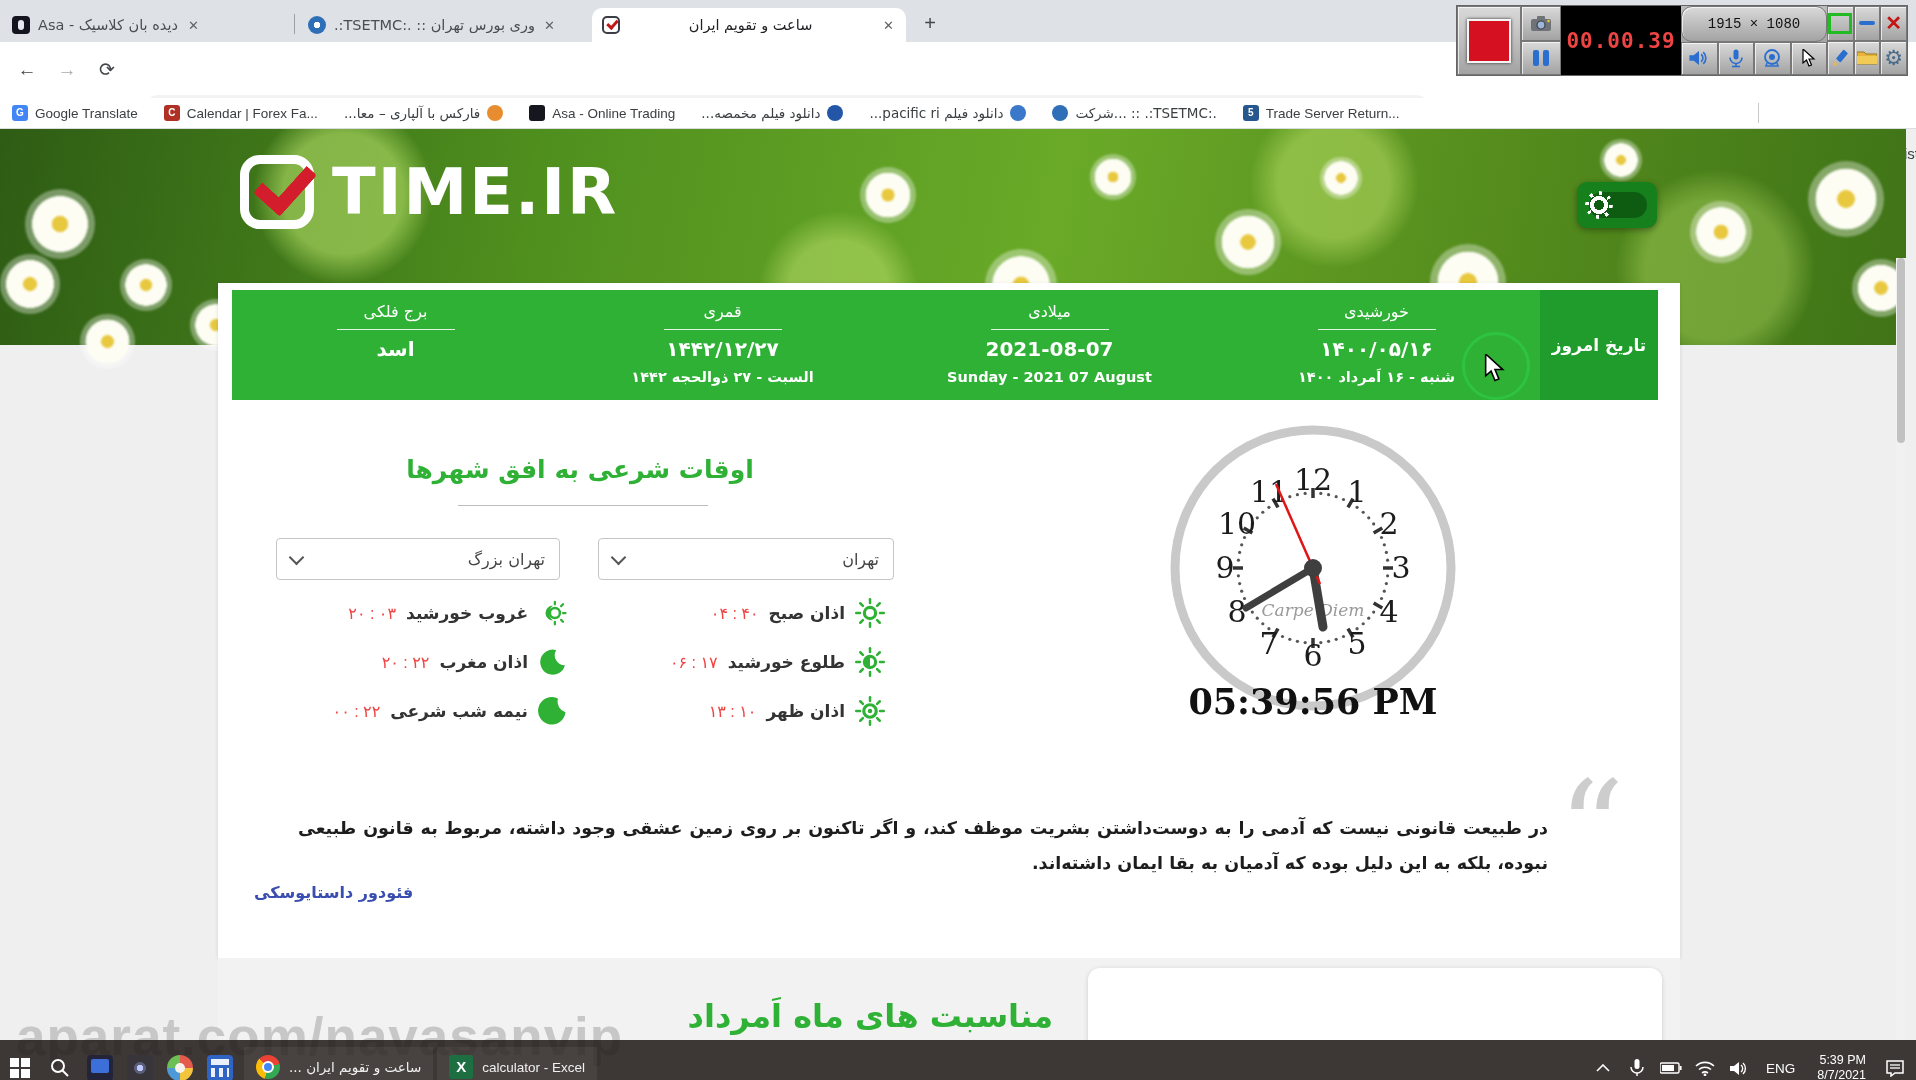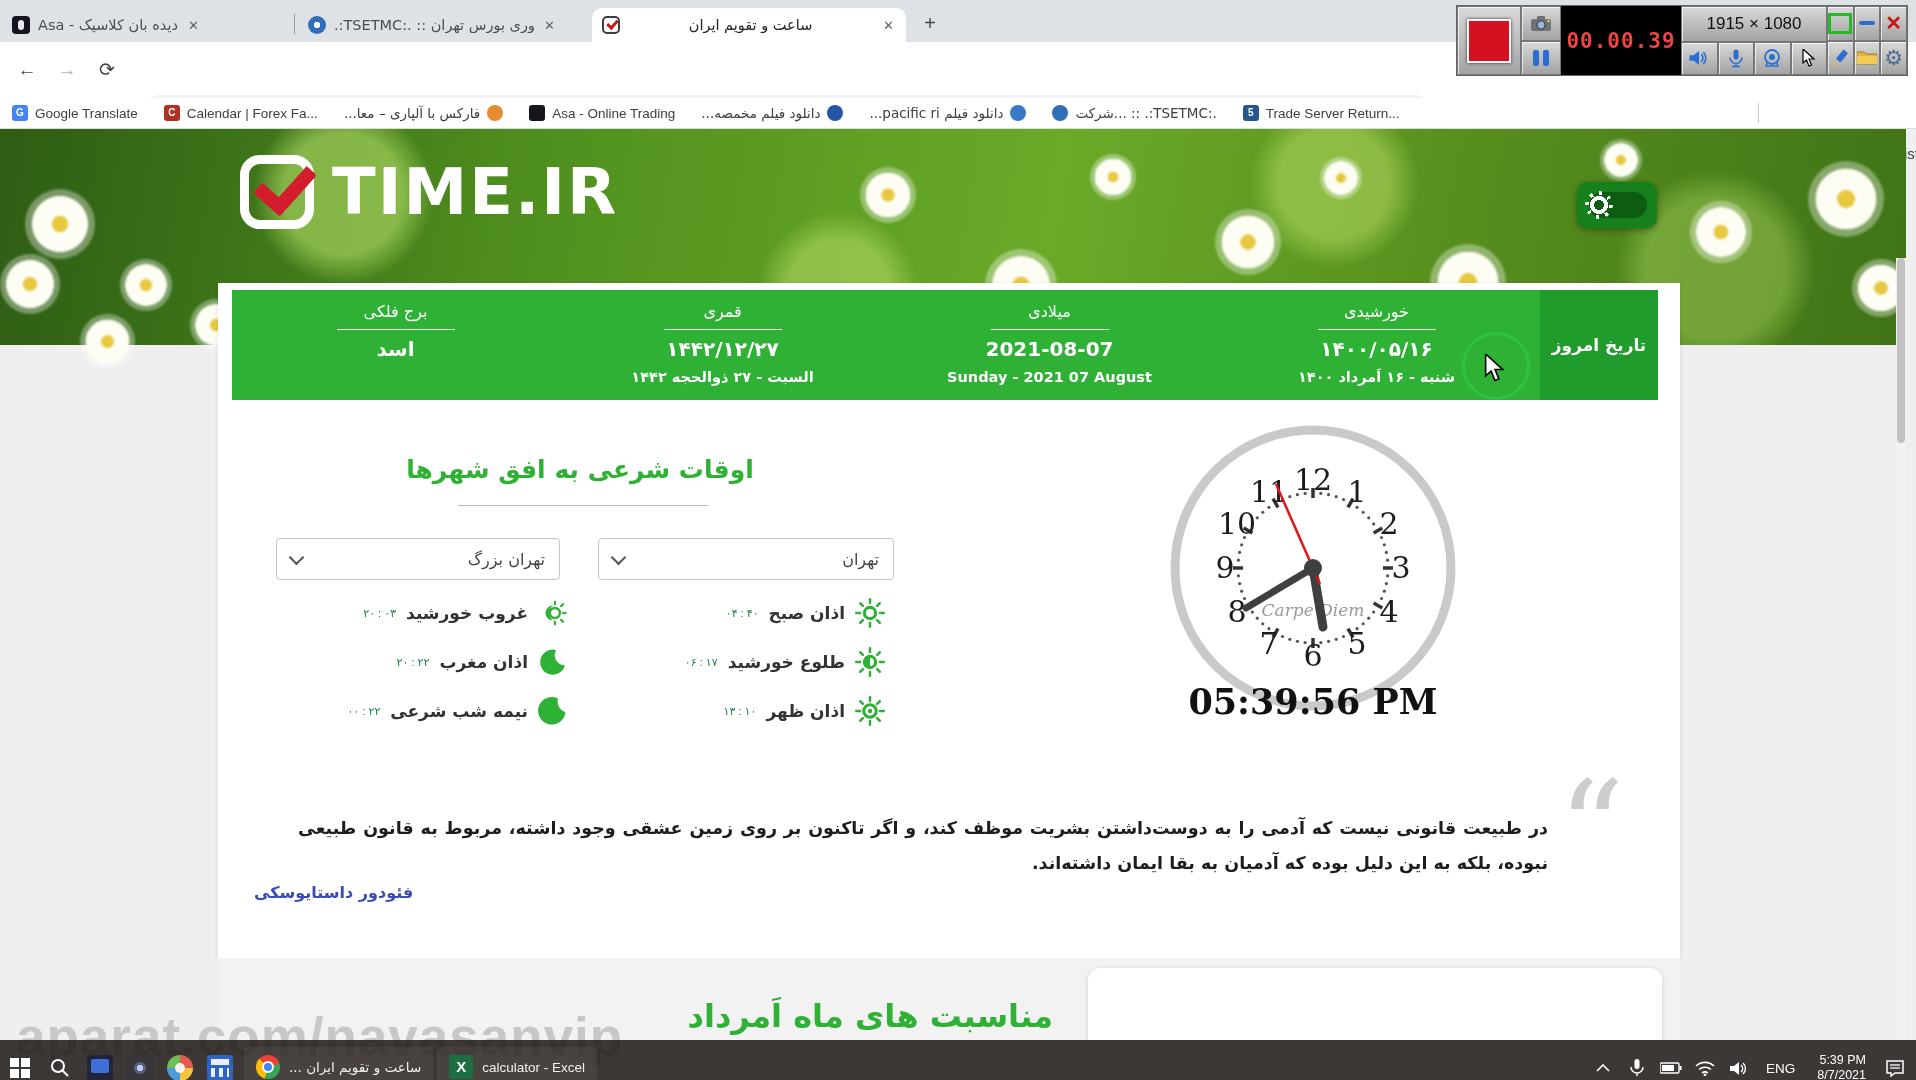--- a/index.html
+++ b/index.html
@@ -93,21 +93,21 @@
       font-size:25px;font-weight:bold;}
   #pline{position:absolute;left:240px;top:222px;width:250px;height:1px;background:#bdbdbd;}
   .sel{position:absolute;height:42px;border:1px solid #c5c5c5;border-radius:4px;background:#fff;
       box-sizing:border-box;display:flex;align-items:center;justify-content:space-between;padding:0 14px;
       font-size:16px;color:#444;}
   .sel .chev{width:9px;height:9px;border-left:2px solid #555;border-bottom:2px solid #555;
       transform:rotate(-45deg);margin-top:-4px;}
   #selright{left:380px;top:255px;width:296px;}
   #selleft{left:58px;top:255px;width:284px;}
   .prow{position:absolute;display:flex;align-items:center;gap:10px;direction:ltr;}
-  .prow .time{font-size:11px;color:#15803d;}
+  .prow .time{font-size:16px;color:#ef4444;}
   .prow .plbl{font-size:17px;font-weight:bold;color:#333;}
   .picon{width:30px;height:30px;flex:0 0 auto;}
   
   #clocksvg{position:absolute;left:945px;top:135px;}
   #digital{position:absolute;left:945px;top:398px;width:300px;text-align:center;
       font-family:"DejaVu Serif",serif;font-weight:bold;font-size:35px;color:#111;}
   
   #qmark{position:absolute;left:1340px;top:505px;font-family:"DejaVu Serif",serif;font-size:130px;
       color:#cdcdcd;line-height:80px;}
   #qtext{position:absolute;left:80px;top:528px;width:1250px;direction:rtl;text-align:justify;
@@ -161,21 +161,21 @@
       box-shadow:inset 1px 1px 0 rgba(255,255,255,.7);display:flex;align-items:center;justify-content:center;box-sizing:border-box;}
   #rstop{width:64px;height:100%;}
   #rstop .stopsq{width:40px;height:40px;background:#d51020;border:2px solid #f5f5f5;box-shadow:0 0 3px #333;}
   #rcol1{width:40px;display:flex;flex-direction:column;}
   #rcol1 .rcell{flex:1;width:100%;}
   .pausebars{display:flex;gap:4px;}
   .pausebars i{width:6px;height:16px;background:#2a6fd0;border-radius:2px;}
   #rlcd{width:120px;background:#000;color:#ef4444;font-family:"DejaVu Sans Mono",monospace;
       font-size:21px;font-weight:bold;display:flex;align-items:center;justify-content:center;letter-spacing:1px;}
   #rmid{width:146px;display:flex;flex-direction:column;}
-  #rres{flex:1;font-family:Liberation Sans, sans-serif;font-size:17px;color:#111;}
+  #rres{flex:1;font-family:Liberation Mono, monospace;font-size:14px;color:#111;border-radius:11px;}
   #rmidrow{flex:1;display:flex;}
   #rmidrow .rcell{flex:1;}
   #rright{flex:1;display:flex;flex-direction:column;}
   #rright .rrow{flex:1;display:flex;}
   #rright .rcell{flex:1;}
   .regionsq{width:18px;height:15px;border:3px solid #23bb23;}
   .minbar{width:16px;height:4px;background:#2a6fd0;border-radius:2px;}
   .closeX{color:#c41414;font-size:20px;font-weight:bold;line-height:20px;}
   .gear{font-size:21px;color:#4a6b8a;}
   

